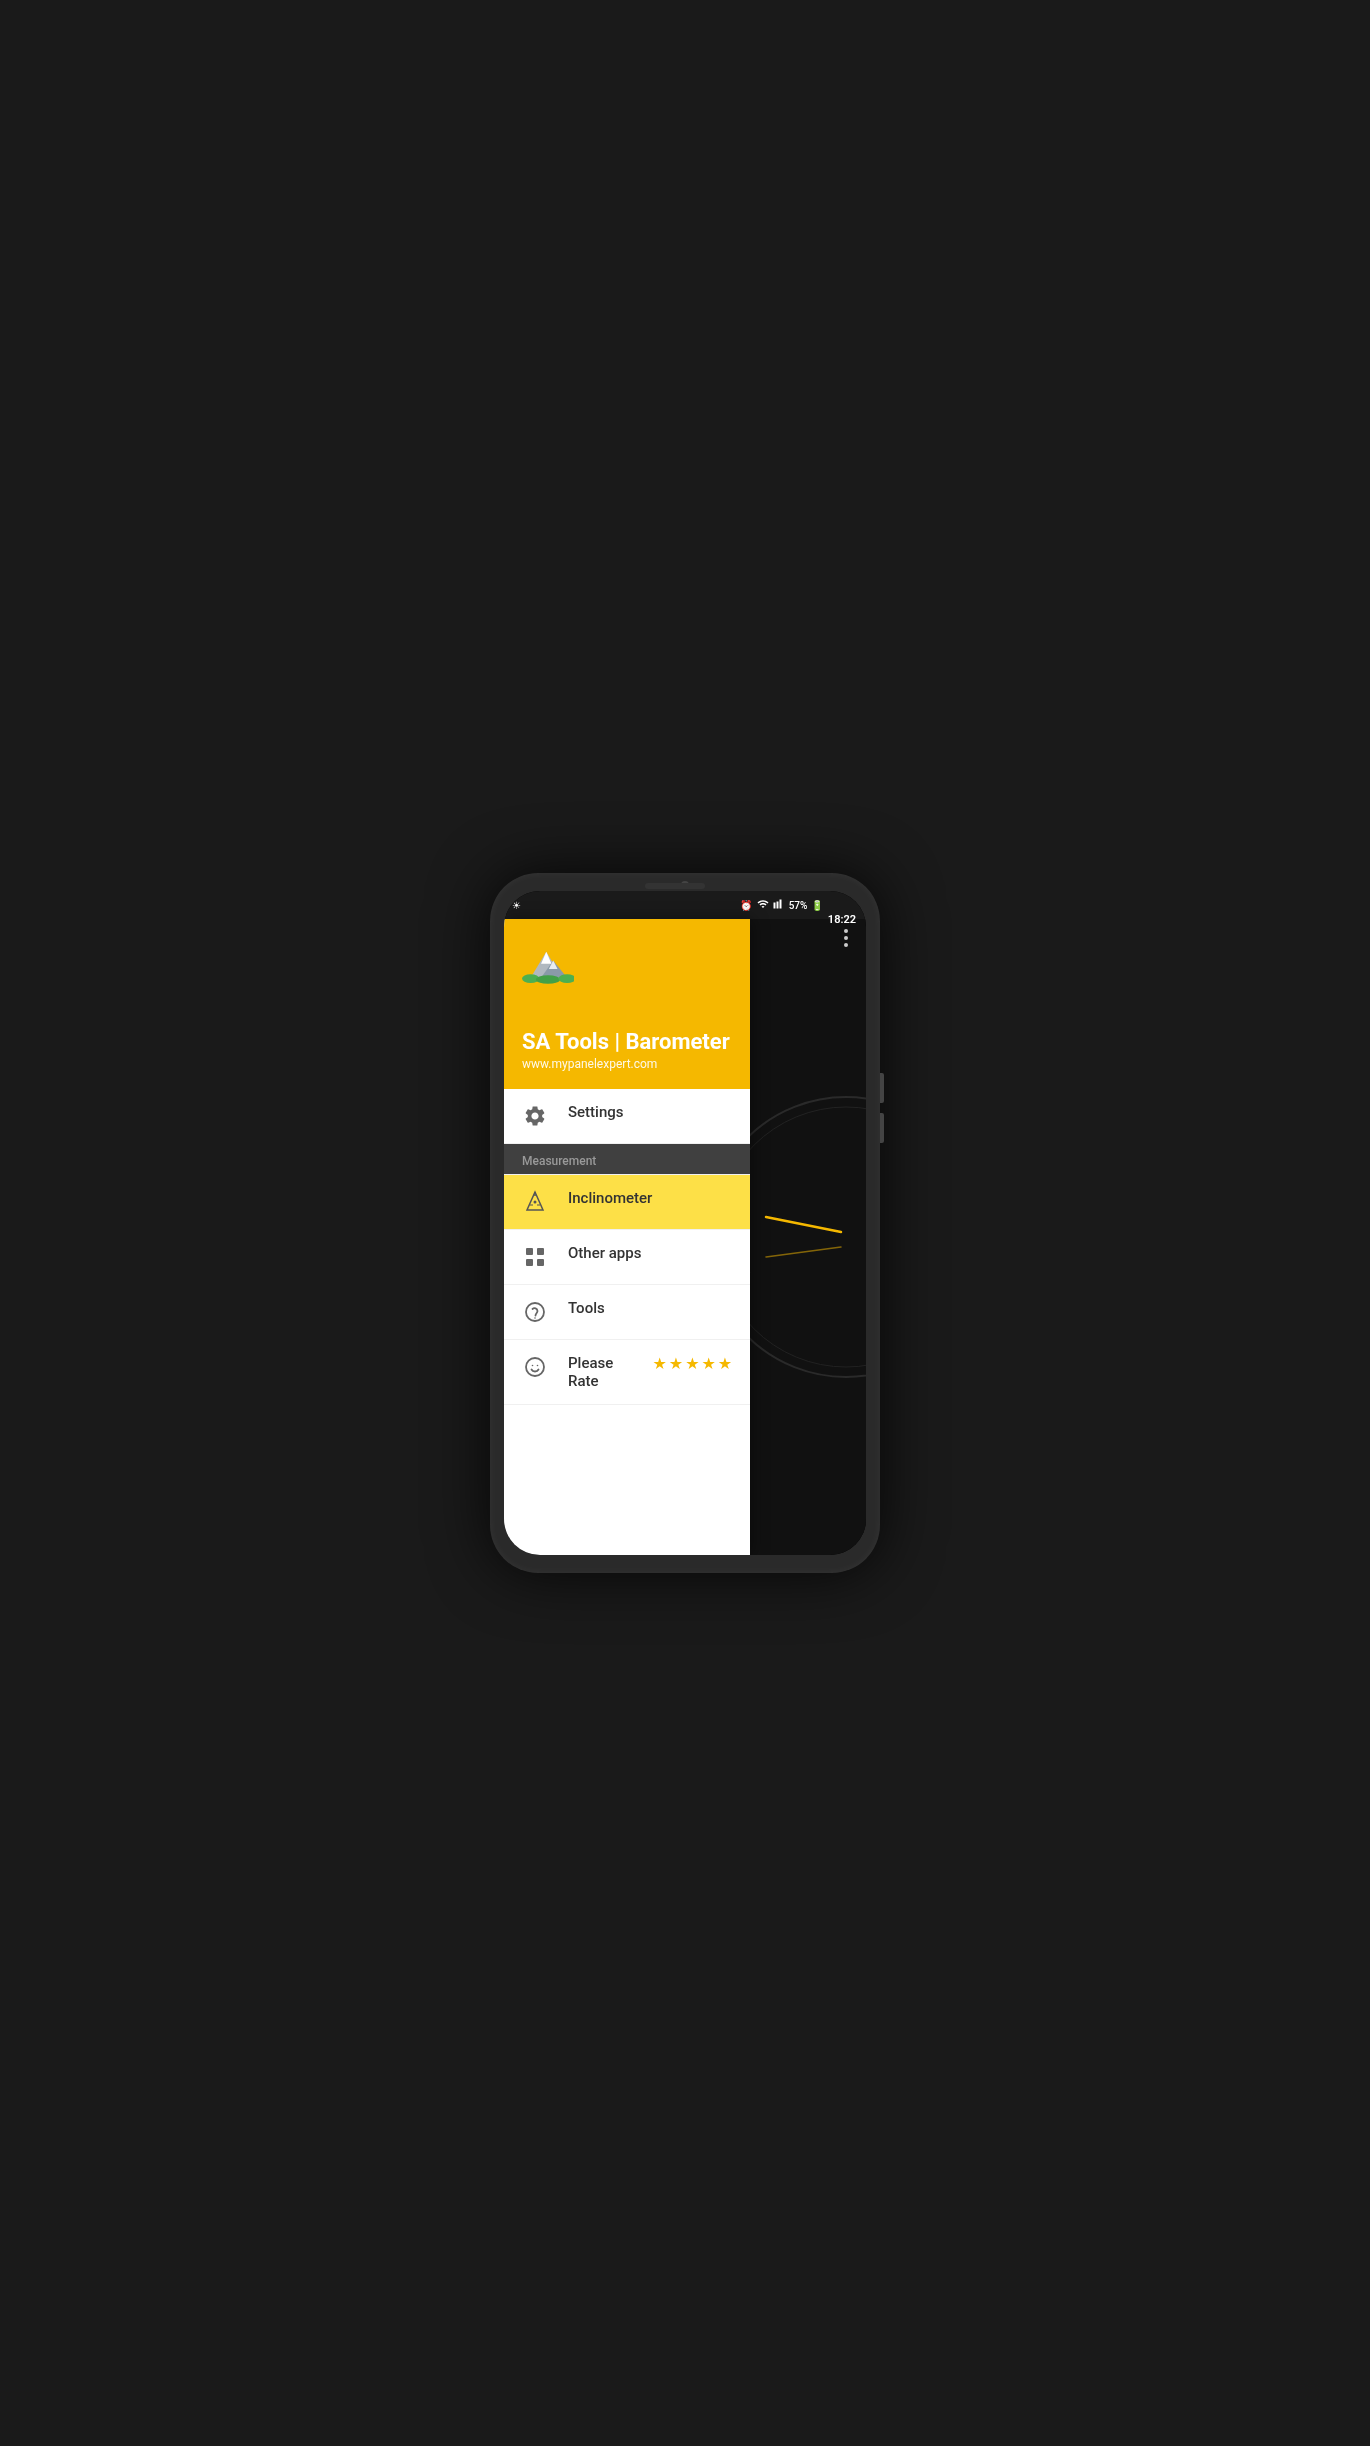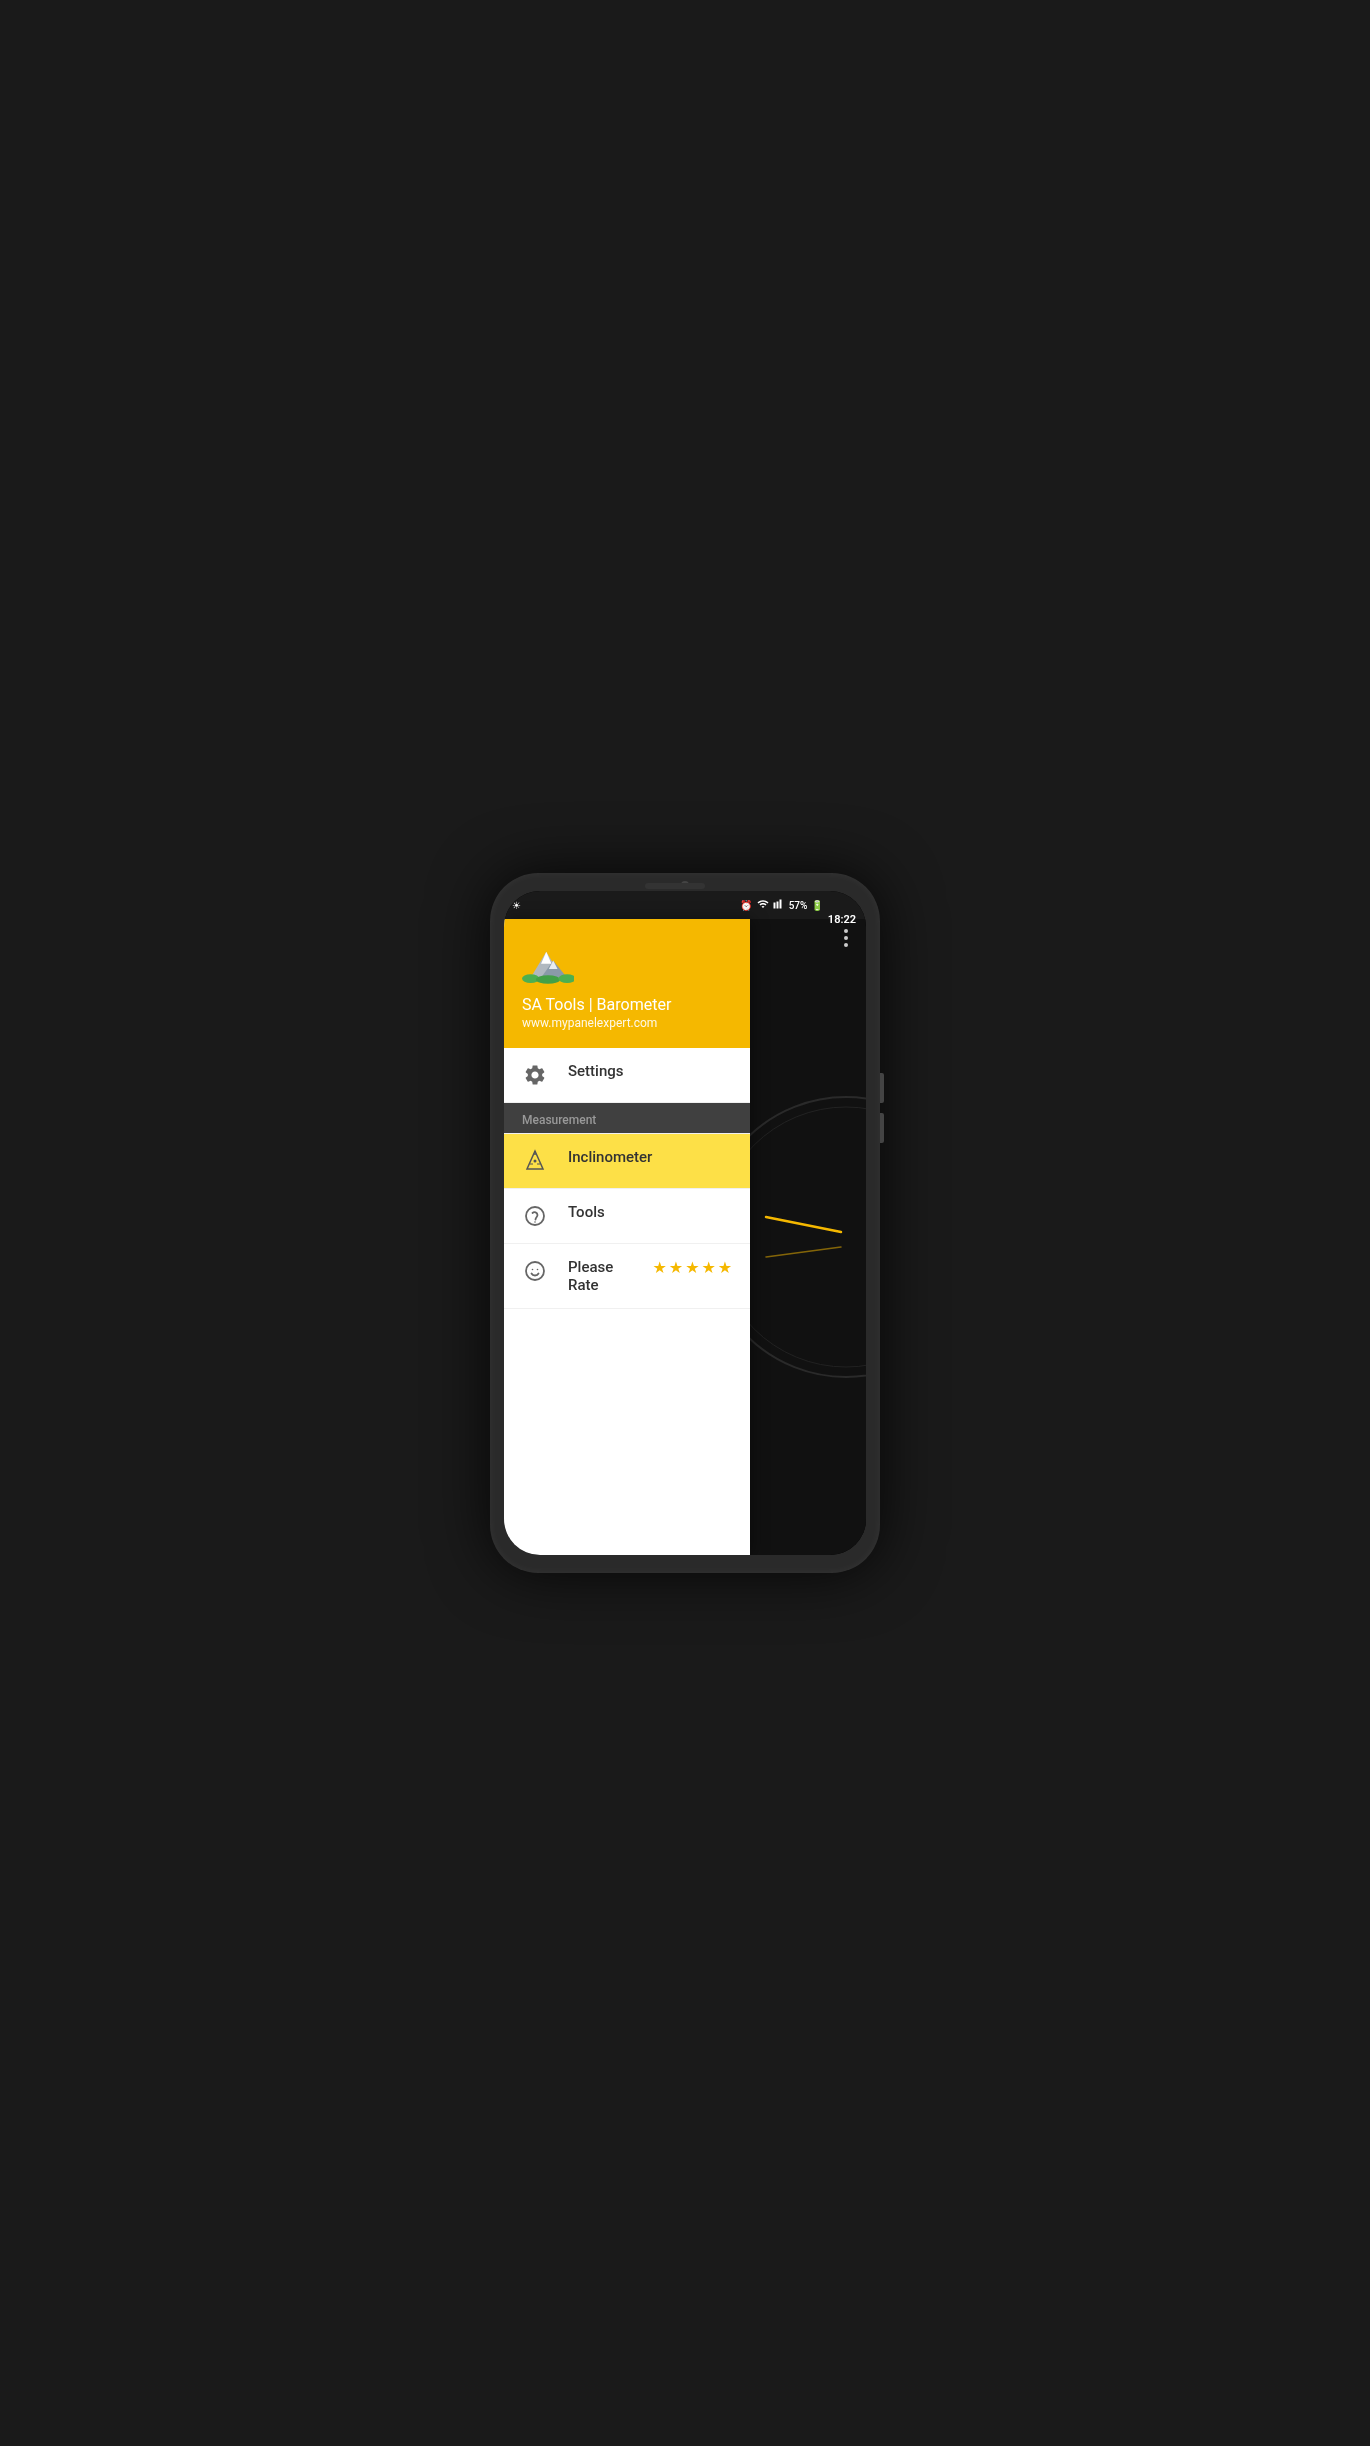--- a/index.html
+++ b/index.html
@@ -151,24 +151,25 @@
       flex-direction: column;
       gap: 10px;
     }
 
     .app-logo {
       width: 52px;
       height: 44px;
     }
 
     .app-title {
-      font-size: 16px;
-      font-weight: 400;
+      font-size: 22px;
+      font-weight: 700;
       color: #fff;
       line-height: 1.2;
+      margin-top: 34px;
     }
 
     .app-subtitle {
       font-size: 12px;
       color: rgba(255,255,255,0.9);
       margin-top: 2px;
     }
 
     
     .menu-list {
@@ -373,20 +374,31 @@
                 <path d="M12 6 L12 2" stroke="#555" stroke-width="1.5"></path>
                 <circle cx="12" cy="12" r="1.5" fill="#555"></circle>
 
                 <line x1="7" y1="15" x2="10" y2="15" stroke="#555" stroke-width="1"></line>
                 <line x1="14" y1="15" x2="17" y2="15" stroke="#555" stroke-width="1"></line>
               </svg>
             </div>
             <span class="menu-item-label">Inclinometer</span>
           </div>
 
+          <div class="menu-item">
+            <div class="menu-icon">
+              <svg class="icon-svg" viewBox="0 0 24 24" fill="#666">
+                <rect x="3" y="3" width="7" height="7" rx="1"></rect>
+                <rect x="14" y="3" width="7" height="7" rx="1"></rect>
+                <rect x="3" y="14" width="7" height="7" rx="1"></rect>
+                <rect x="14" y="14" width="7" height="7" rx="1"></rect>
+              </svg>
+            </div>
+            <span class="menu-item-label">Other apps</span>
+          </div>
 
           <div class="menu-item">
             <div class="menu-icon">
               <svg class="icon-svg" viewBox="0 0 24 24" fill="none" stroke="#666" stroke-width="1.8">
                 <circle cx="12" cy="12" r="9"></circle>
                 <path d="M9.5 9a3 3 0 0 1 5 2c0 2-2 2.5-2 4.5" stroke-linecap="round"></path>
                 <circle cx="12" cy="18" r="0.8" fill="#666" stroke="none"></circle>
               </svg>
             </div>
             <span class="menu-item-label">Tools</span>

